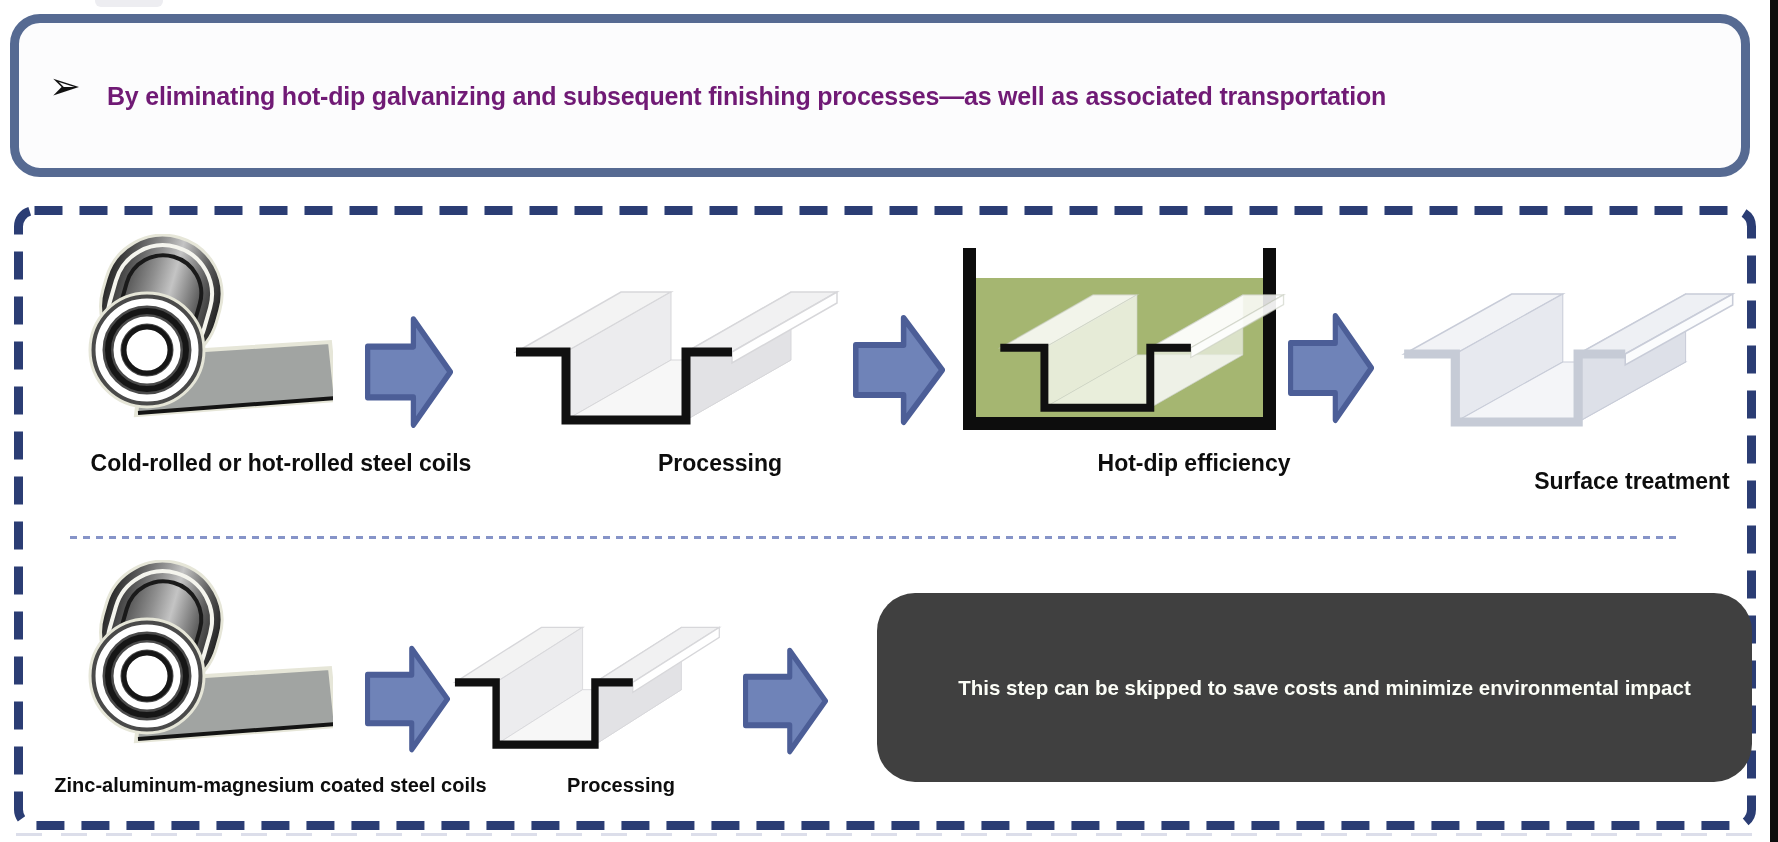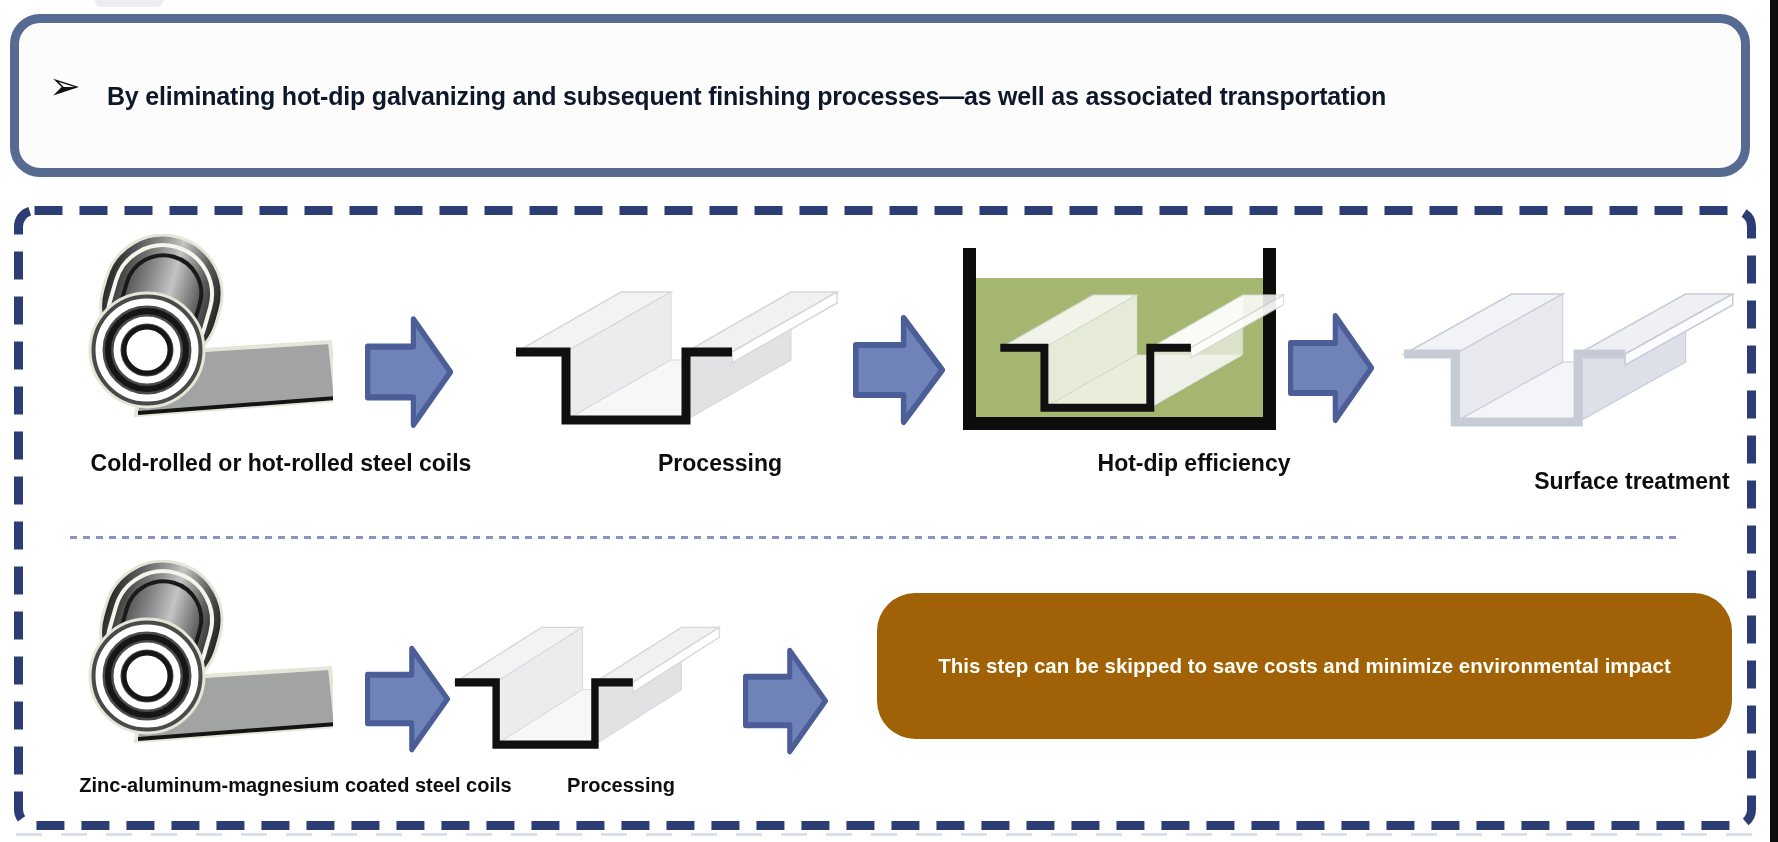--- a/index.html
+++ b/index.html
@@ -5,35 +5,35 @@
   html,body{margin:0;padding:0;background:#ffffff;}
   body{font-family:"Liberation Sans", sans-serif;}
   .stage{position:relative;width:1778px;height:842px;background:#ffffff;overflow:hidden;}
   .abs{position:absolute;}
 
   
   .callout{position:absolute;left:10px;top:14px;width:1722px;height:145px;
     border:9px solid #566a92;border-radius:30px;background:#fcfcfd;}
   .callout-bullet{position:absolute;left:30px;top:44px;font-size:38px;color:#111;line-height:1;}
   .callout-text{position:absolute;left:88px;top:0;height:145px;display:flex;flex-direction:column;justify-content:center;}
-  .callout-line{font-size:25px;font-weight:700;color:#0f172a;line-height:34px;white-space:nowrap;letter-spacing:-0.2px;}
+  .callout-line{font-size:25px;font-weight:700;color:#701a75;line-height:34px;white-space:nowrap;letter-spacing:-0.2px;}
 
   
   .mainbox{position:absolute;left:14px;top:206px;width:1742px;height:624px;}
   .mainbox svg{position:absolute;left:0;top:0;}
 
   .step-label{position:absolute;text-align:center;font-weight:700;color:#0d0d0d;margin-left:36px;}
   .lbl-lg{font-size:23px;}
   .lbl-sm{font-size:20px;}
 
   .divider{position:absolute;left:70px;top:536px;width:1610px;height:3px;
     background:repeating-linear-gradient(90deg,#8694c8 0 7px,transparent 7px 13px);}
 
-  .note-box{position:absolute;left:877px;top:593px;width:855px;height:146px;border-radius:38px;
-    background:#a16207;display:flex;align-items:center;justify-content:center;}
+  .note-box{position:absolute;left:877px;top:593px;width:855px;height:189px;border-radius:38px;
+    background:#404040;display:flex;align-items:center;justify-content:center;padding-left:20px;}
   .note-text{color:#fbfdf6;font-size:20.5px;font-weight:700;text-align:center;padding:0 30px;}
 
   .edge-strip{position:absolute;left:1770px;top:0;width:8px;height:842px;background:#0d0d0d;}
   .ghost-dashes{position:absolute;left:16px;top:833px;width:1750px;height:3px;
     background:repeating-linear-gradient(90deg,#dcdeea 0 26px,transparent 26px 45px);}
   .top-fragment{position:absolute;left:95px;top:0;width:68px;height:7px;background:#ededf1;border-radius:0 0 6px 6px;}
 
   
   .channel-std{--fTopL:#f3f3f3;--fWebL:#ececee;--fFloor:#f7f7f7;--fWebR:#e2e2e5;--fTopR:#f1f1f2;--fEnd:#ffffff;--edge:#d7d7da;--front:#101010;}
   .channel-coated{--fTopL:#f2f3f6;--fWebL:#e7e9ef;--fFloor:#f4f5f8;--fWebR:#dde0e8;--fTopR:#eef0f4;--fEnd:#fbfcfd;--edge:#c8ccd8;--front:#c6cbd6;}
@@ -156,19 +156,19 @@
     </svg>
 
   <svg class="abs" style="left:743px;top:638px;width:85px;height:126px" viewBox="0 0 100 130" preserveAspectRatio="none">
       <use href="#sym-arrow"></use>
     </svg>
 
   <div class="note-box">
     <div class="note-text">This step can be skipped to save costs and minimize environmental impact</div>
   </div>
 
-  <div class="step-label lbl-sm abs" style="left:32px;top:774px;width:455px">Zinc-aluminum-magnesium coated steel coils</div>
+  <div class="step-label lbl-sm abs" style="left:7px;top:774px;width:455px">Zinc-aluminum-magnesium coated steel coils</div>
   <div class="step-label lbl-sm abs" style="left:435px;top:774px;width:300px">Processing</div>
 
   <div class="ghost-dashes"></div>
   <div class="edge-strip"></div>
 
 </div>
 
 </body></html>

